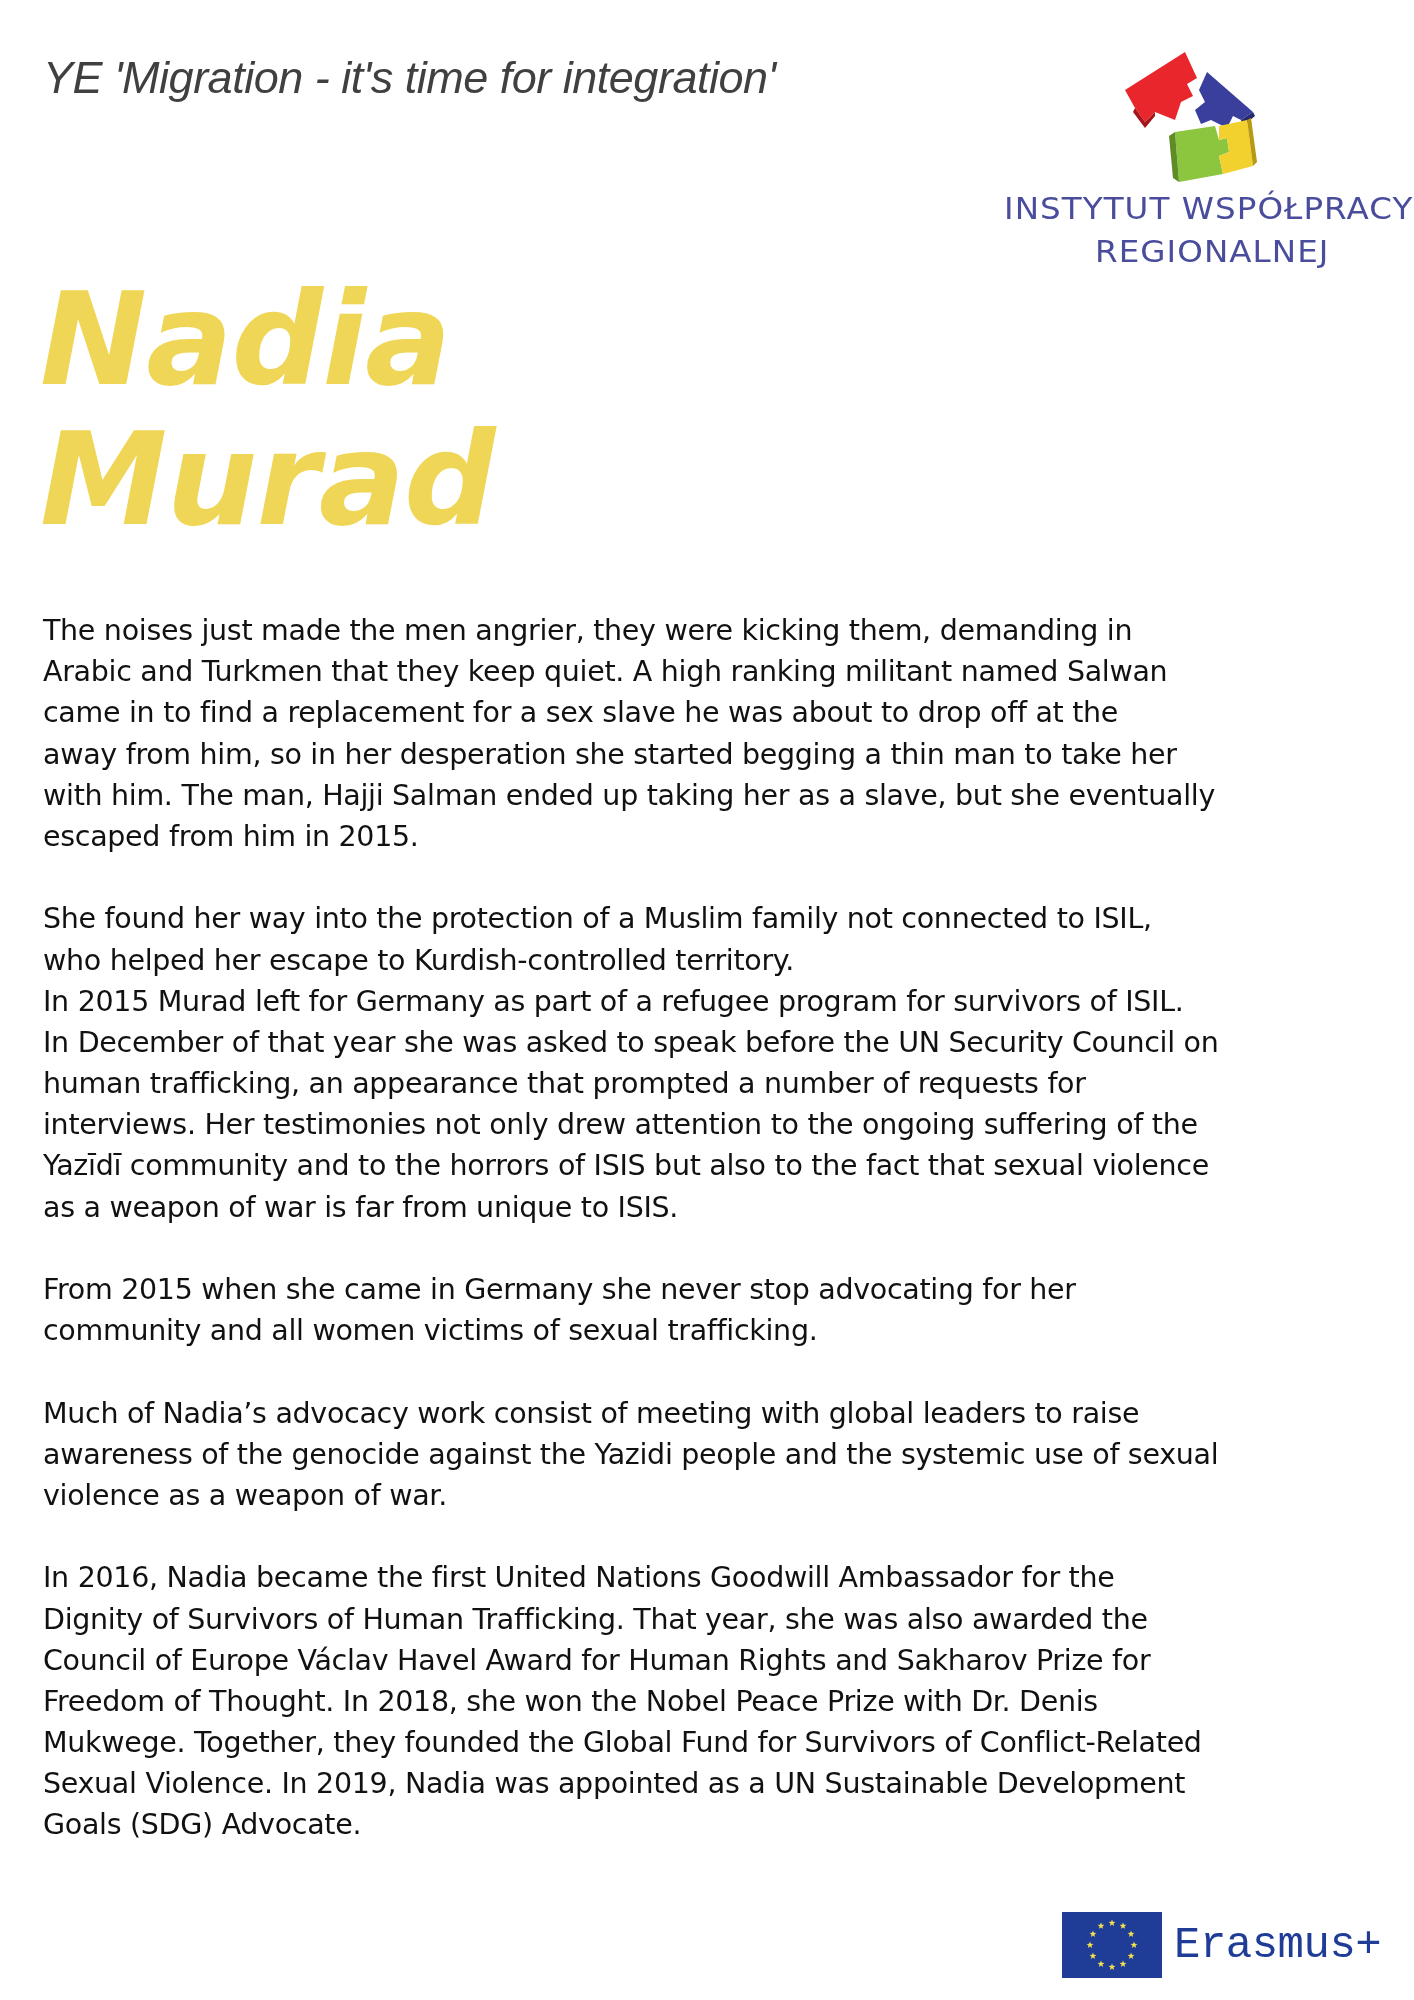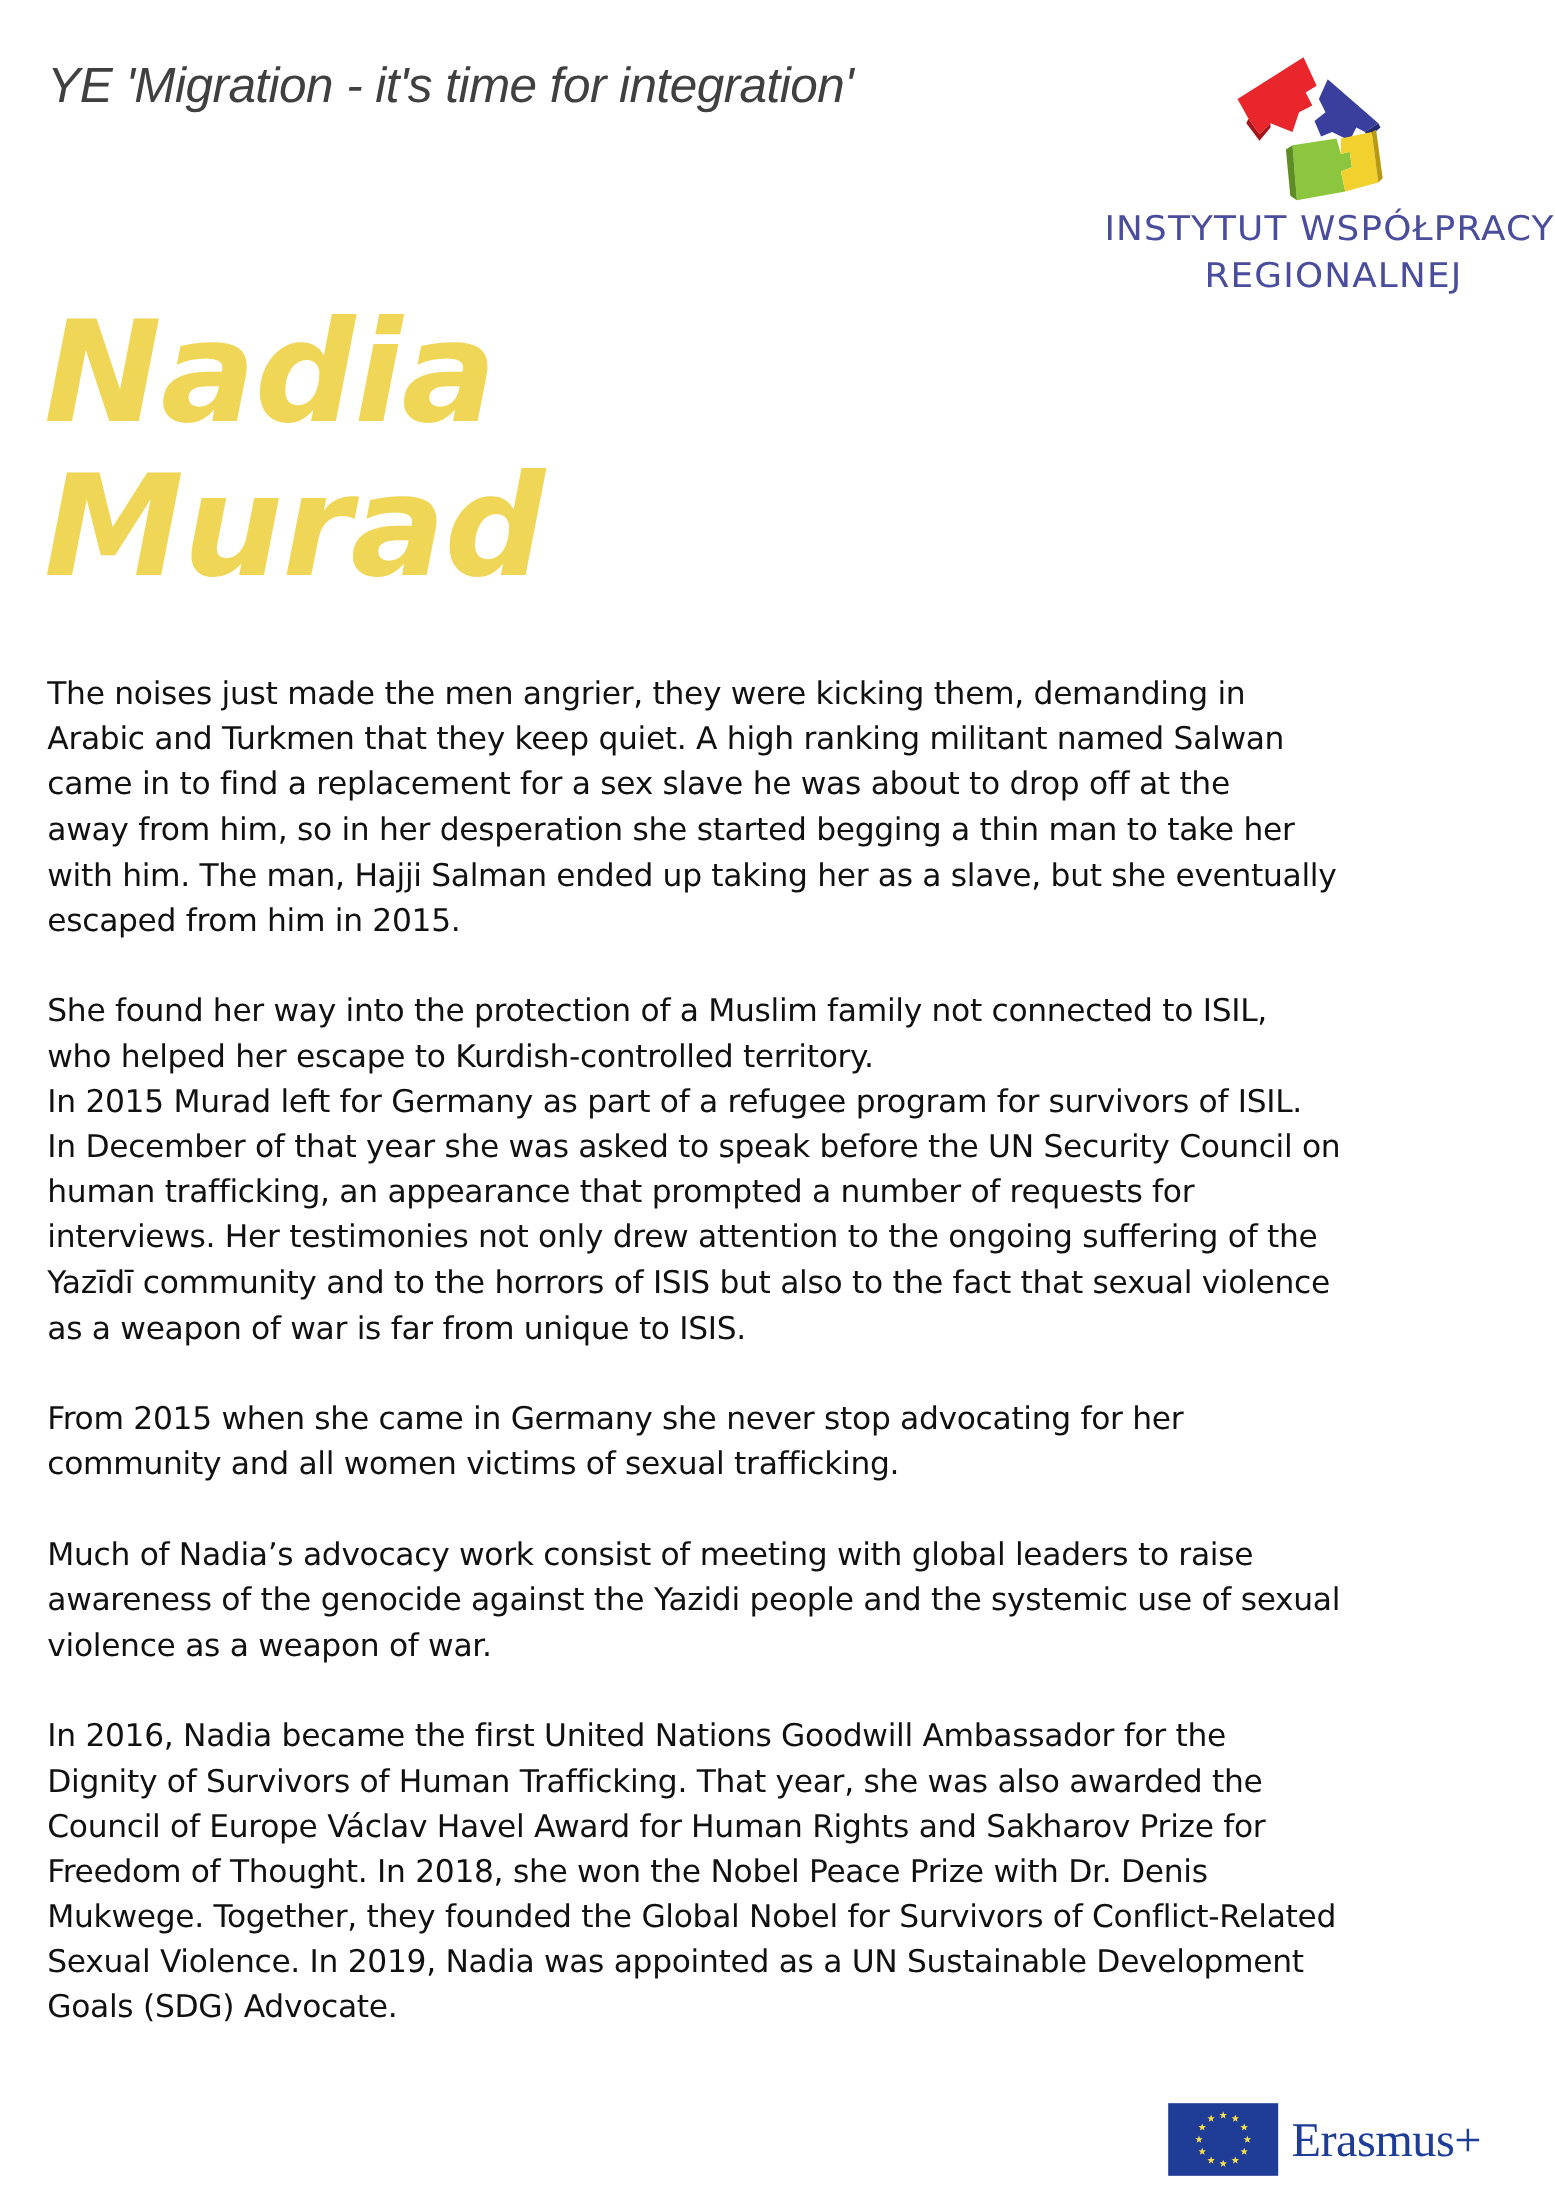--- a/index.html
+++ b/index.html
@@ -27,21 +27,21 @@
     position: absolute; left: 43px; top: 610px; width: 1360px;
     font-family: "DejaVu Sans", sans-serif; color: #111111;
     font-size: 28.5px; line-height: 41.2px; letter-spacing: -0.3px;
   }
   .body .line { white-space: nowrap; height: 41.2px; }
   .body .gap { height: 41.2px; }
   .erasmus { position: absolute; left: 1062px; top: 1912px; width: 340px; height: 70px; }
   .eu-flag { position: absolute; left: 0; top: 0; width: 100px; height: 66px; background: #1f3c97; }
   .erasmus-text {
     position: absolute; left: 112px; top: 8px;
-    font-family: Liberation Serif, serif; font-size: 44px; color: #1f3c97; white-space: nowrap;
+    font-family: Liberation Mono, monospace; font-size: 44px; color: #1f3c97; white-space: nowrap;
     letter-spacing: -0.5px;
   }
 </style>
 </head>
 <body>
 
 <div class="header-text">YE 'Migration - it's time for integration'</div>
 
 <div class="logo-iwr">
   <svg width="160" height="135" viewBox="0 0 160 135">
@@ -97,21 +97,21 @@
       <div class="line">Much of Nadia’s advocacy work consist of meeting with global leaders to raise</div>
       <div class="line">awareness of the genocide against the Yazidi people and the systemic use of sexual</div>
       <div class="line">violence as a weapon of war.</div>
     </div>
     <div class="gap"></div>
     <div>
       <div class="line">In 2016, Nadia became the first United Nations Goodwill Ambassador for the</div>
       <div class="line">Dignity of Survivors of Human Trafficking. That year, she was also awarded the</div>
       <div class="line">Council of Europe Václav Havel Award for Human Rights and Sakharov Prize for</div>
       <div class="line">Freedom of Thought. In 2018, she won the Nobel Peace Prize with Dr. Denis</div>
-      <div class="line">Mukwege. Together, they founded the Global Nobel for Survivors of Conflict-Related</div>
+      <div class="line">Mukwege. Together, they founded the Global Fund for Survivors of Conflict-Related</div>
       <div class="line">Sexual Violence. In 2019, Nadia was appointed as a UN Sustainable Development</div>
       <div class="line">Goals (SDG) Advocate.</div>
     </div>
   </div>
 
 <div class="erasmus">
   <div class="eu-flag">
     <svg width="100" height="66" viewBox="0 0 100 66" id="eu-stars">
         <polygon points="50.00,7.40 50.88,9.79 53.42,9.89 51.43,11.46 52.12,13.91 50.00,12.50 47.88,13.91 48.57,11.46 46.58,9.89 49.12,9.79" fill="#f6e04b"></polygon>
         <polygon points="61.00,10.35 61.88,12.73 64.42,12.83 62.43,14.41 63.12,16.86 61.00,15.45 58.88,16.86 59.57,14.41 57.58,12.83 60.12,12.73" fill="#f6e04b"></polygon>

